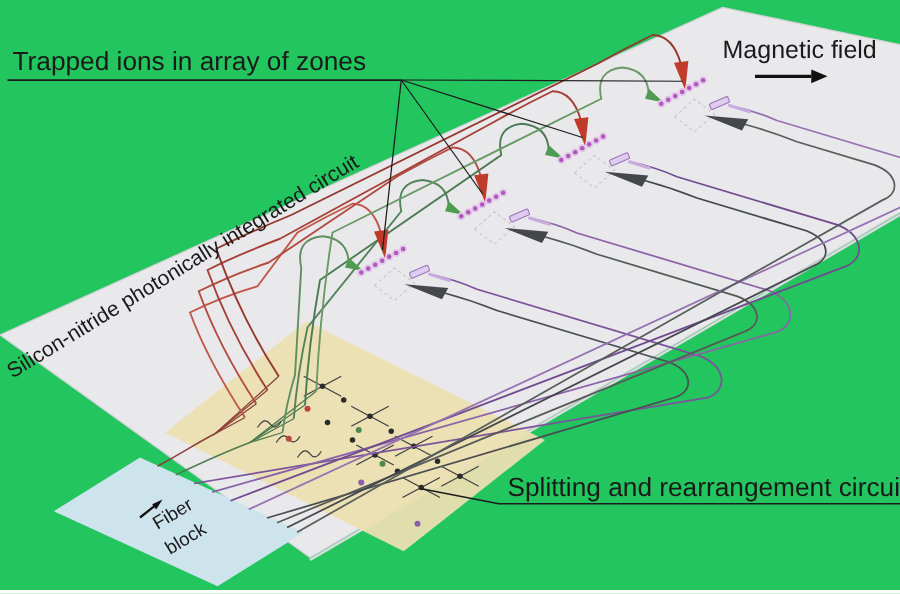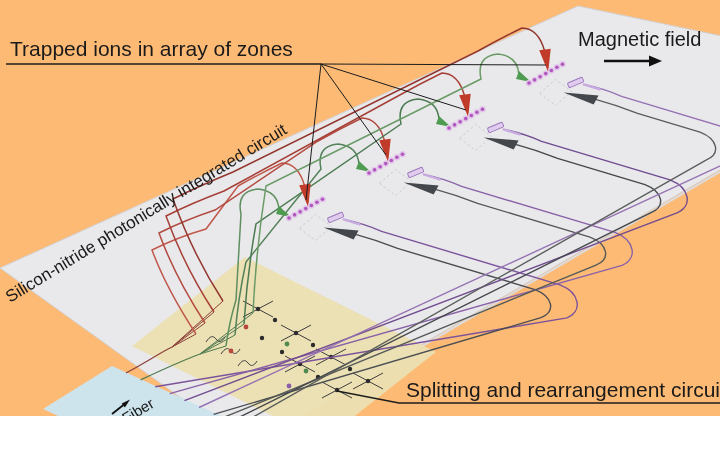--- a/index.html
+++ b/index.html
@@ -1,18 +1,18 @@
 <!DOCTYPE html>
 <html><head>
 <meta charset="utf-8">
 <style>
   html,body{margin:0;padding:0;background:#ffffff;}
   .figure-wrap{
-    position:relative;width:720px;height:416px;overflow:hidden;
-    font-family:"Liberation Sans", sans-serif;background:#fdba74;
+    position:relative;width:720px;height:472px;overflow:hidden;
+    font-family:"Liberation Sans", sans-serif;background:#22c55e;
   }
   svg text{font-family:"Liberation Sans", sans-serif;}
   .lbl{fill:#1a1a1a;}
 </style>
 </head>
 <body>
 
 <div class="figure-wrap">
 <svg id="fig" width="720" height="475" viewBox="0 0 720 475">
 

